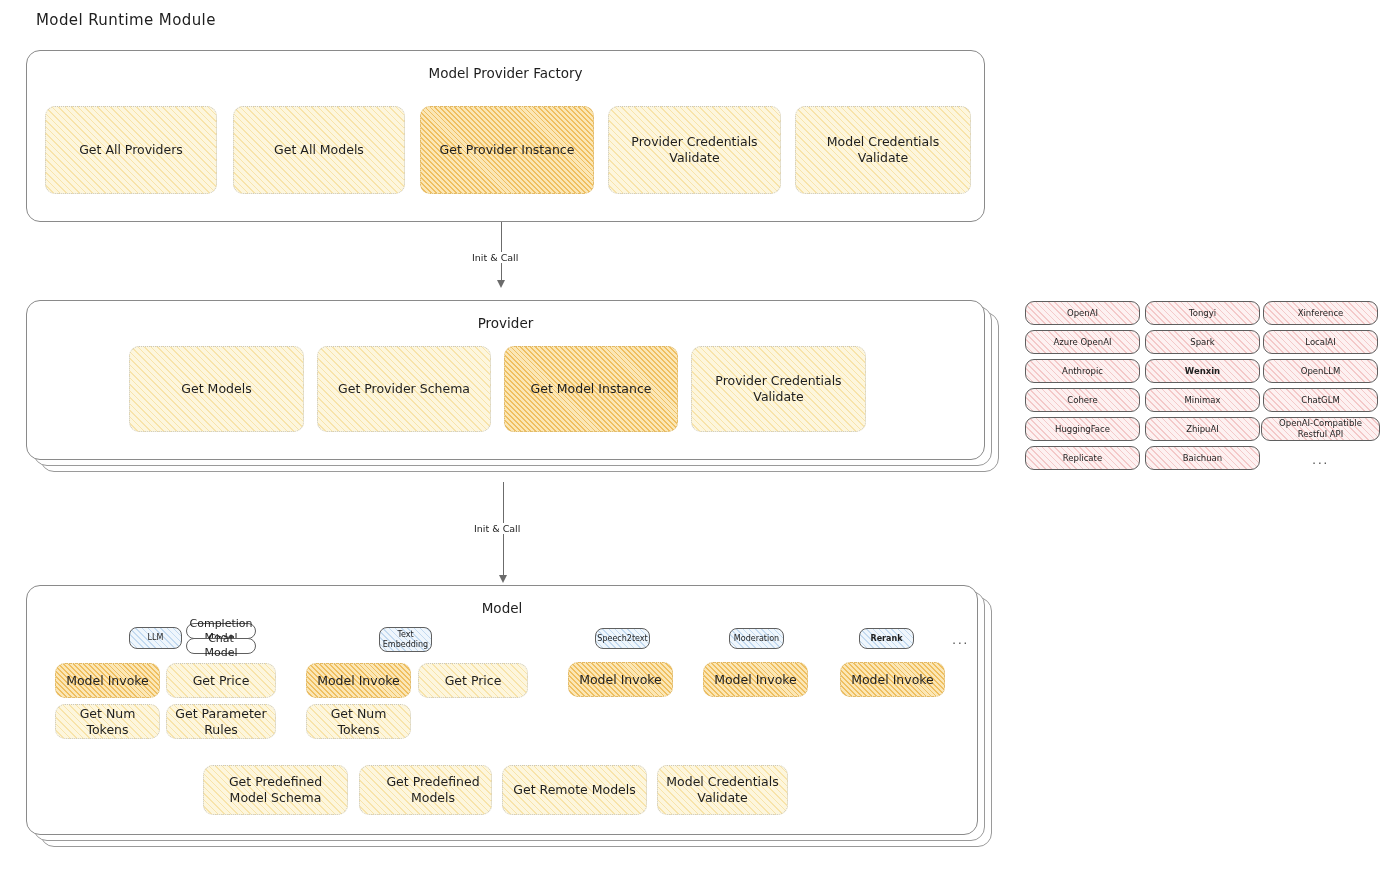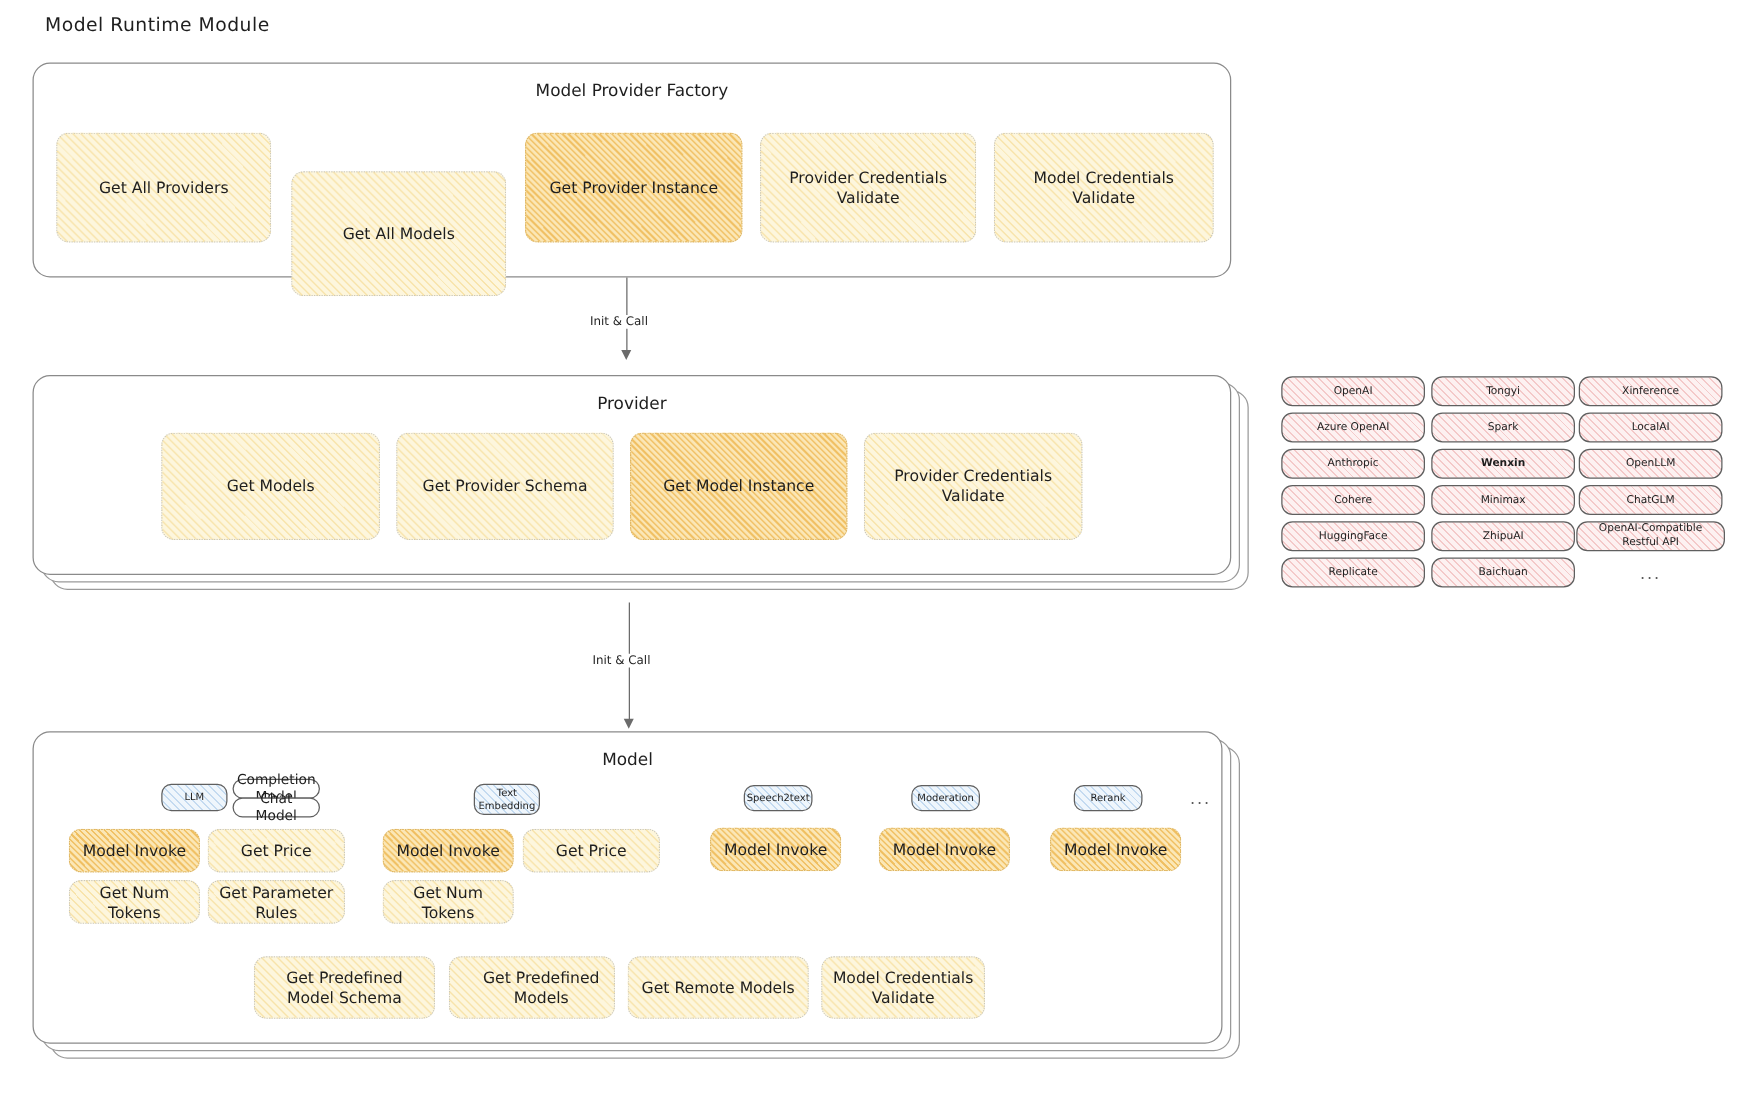--- a/index.html
+++ b/index.html
@@ -107,21 +107,21 @@
 
 <div class="canvas">
 
   <div id="diagram-title">Model Runtime Module</div>
 
   <div class="panel" id="factory-panel" style="left:26px;top:50px;width:959px;height:172px;">
     <div class="panel-title">Model Provider Factory</div>
   </div>
 
   <div class="node n-yellow" style="left:45px;top:106px;width:172px;height:88px;">Get All Providers</div>
-  <div class="node n-yellow" style="left:233px;top:106px;width:172px;height:100px;margin-top:31px;">Get All Models</div>
+  <div class="node n-yellow" style="left:233px;top:106px;width:172px;height:88px;">Get All Models</div>
   <div class="node n-orange" style="left:420px;top:106px;width:174px;height:88px;">Get Provider Instance</div>
   <div class="node n-yellow" style="left:608px;top:106px;width:173px;height:88px;">Provider Credentials Validate</div>
   <div class="node n-yellow" style="left:795px;top:106px;width:176px;height:88px;">Model Credentials Validate</div>
 
   <div class="arrow-line" style="left:501px;top:222px;height:60px;"></div>
   <div class="arrow-head" style="left:496.5px;top:280px;"></div>
   <div class="arrow-label" style="left:468px;top:252px;">Init &amp; Call</div>
 
   <div class="sheet" style="left:40px;top:312px;width:959px;height:160px;"></div>
   <div class="sheet" style="left:33px;top:306px;width:959px;height:160px;"></div>
@@ -181,21 +181,21 @@
   <div class="node n-orange" style="left:306px;top:663px;width:105px;height:35px;">Model Invoke</div>
   <div class="node n-yellow" style="left:418px;top:663px;width:110px;height:35px;">Get Price</div>
   <div class="node n-yellow" style="left:306px;top:704px;width:105px;height:35px;">Get Num Tokens</div>
 
   <div class="node n-blue" style="left:595px;top:628px;width:55px;height:21px;">Speech2text</div>
   <div class="node n-orange" style="left:568px;top:662px;width:105px;height:35px;">Model Invoke</div>
 
   <div class="node n-blue" style="left:729px;top:628px;width:55px;height:21px;">Moderation</div>
   <div class="node n-orange" style="left:703px;top:662px;width:105px;height:35px;">Model Invoke</div>
 
-  <div class="node n-blue" style="left:859px;top:628px;width:55px;height:21px;">Rerank</div>
+  <div class="node n-blue" style="left:859px;top:628px;width:55px;height:21px;font-weight:bold;">Rerank</div>
   <div class="node n-orange" style="left:840px;top:662px;width:105px;height:35px;">Model Invoke</div>
 
   <div class="ellipsis" style="left:952px;top:632px;">...</div>
 
   <div class="node n-yellow" style="left:203px;top:765px;width:145px;height:50px;">Get Predefined Model Schema</div>
   <div class="node n-yellow" style="left:359px;top:765px;width:133px;height:50px;padding-left:21px;">Get Predefined Models</div>
   <div class="node n-yellow" style="left:502px;top:765px;width:145px;height:50px;">Get Remote Models</div>
   <div class="node n-yellow" style="left:657px;top:765px;width:131px;height:50px;">Model Credentials Validate</div>
 
 </div>

